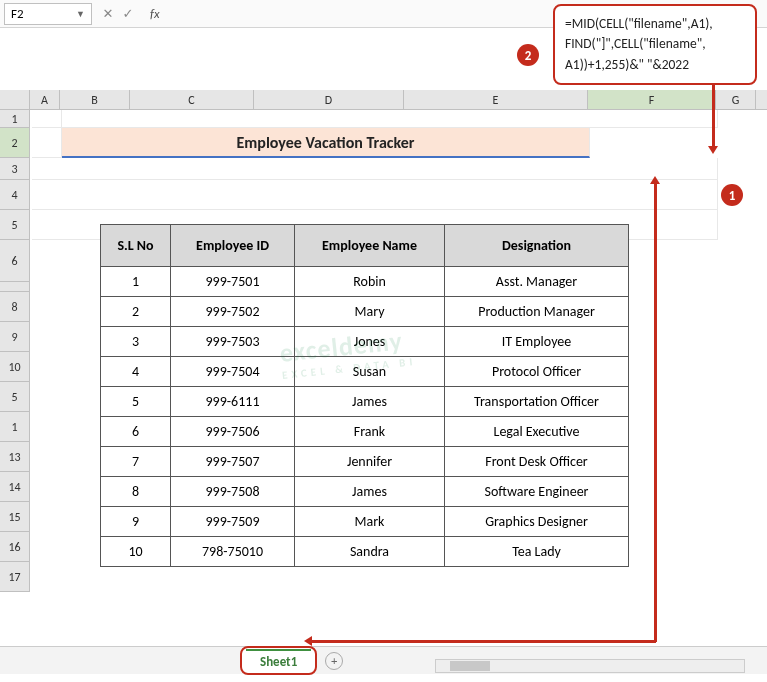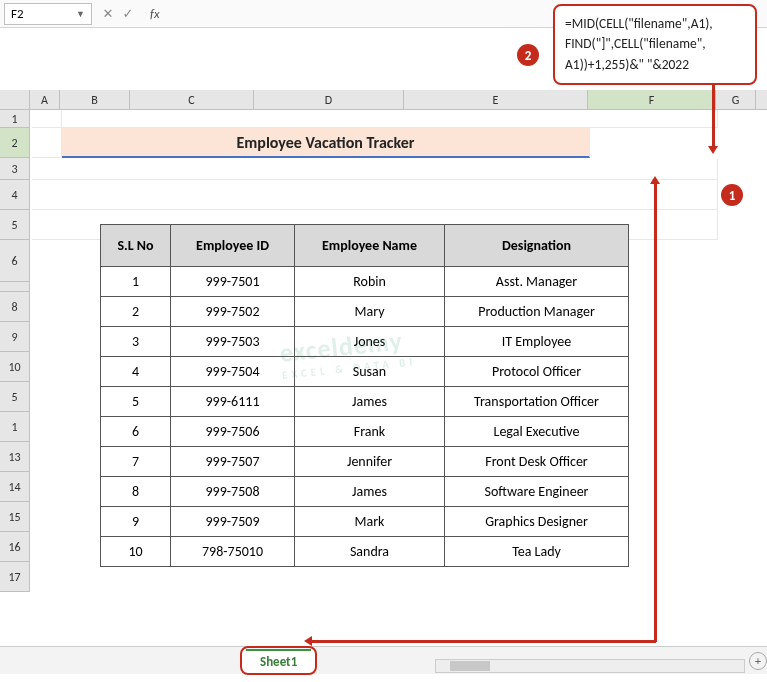--- a/index.html
+++ b/index.html
@@ -155,21 +155,20 @@
   position: absolute;
   bottom: 8px;
   left: 0;
   width: 100%;
   height: 28px;
   background: #f3f3f3;
   border-top: 1px solid #ccc;
   display: flex;
   align-items: center;
   padding-left: 240px;
-  justify-content: space-between;
 }
 .tab-outline {
   border: 2.5px solid #c42b1c;
   border-radius: 8px;
   padding: 1px 4px;
   display: flex;
   align-items: center;
   background: #fff;
 }
 .tab {

